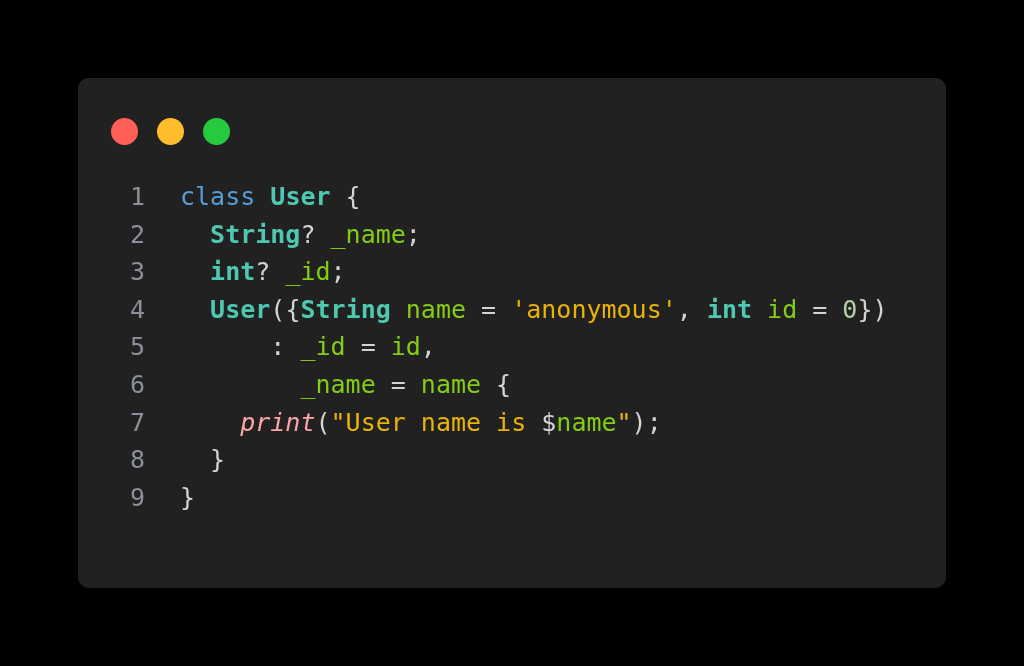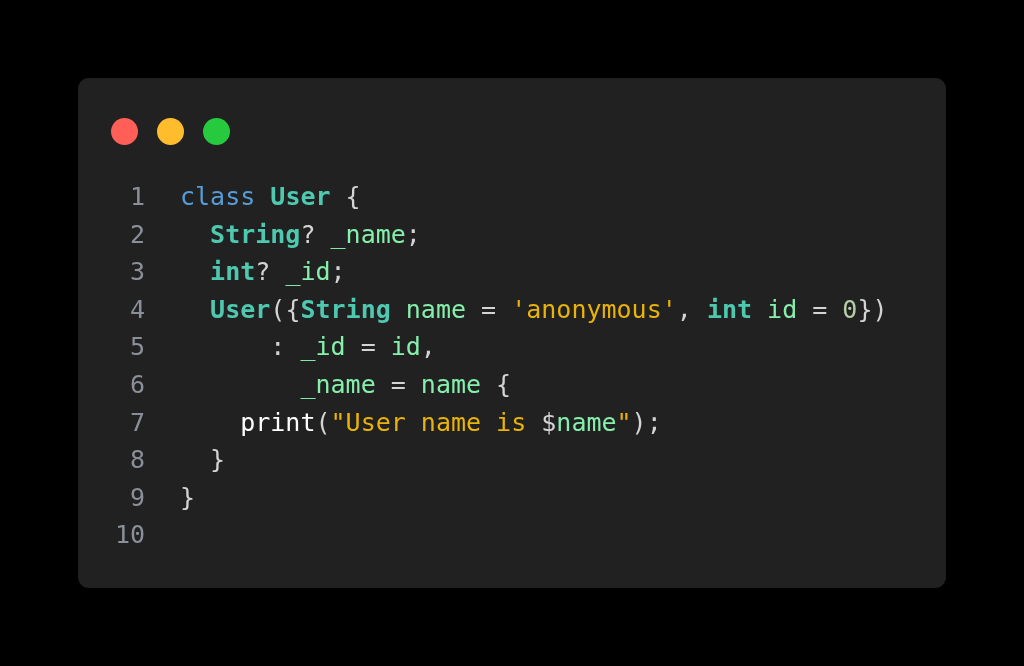--- a/index.html
+++ b/index.html
@@ -84,24 +84,24 @@
     padding-left: 35px;
     font-family: "DejaVu Sans Mono", monospace;
     font-size: 25px;
     color: #d4d4d4;
     white-space: pre;
   }
 
   
   .tok-keyword  { color: #569cd6; }
   .tok-type     { color: #4ec9b0; font-weight: bold; }
-  .tok-var      { color: #86efac; text-align: center; }
+  .tok-var      { color: #84cc16; text-align: center; }
   .tok-string   { color: #eab308; }
   .tok-number   { color: #b5cea8; }
-  .tok-func     { color: #ffffff; }
+  .tok-func     { color: #fca5a5; font-style: italic; }
   .tok-punct    { color: #d4d4d4; }
   .tok-plain    { color: #d4d4d4; }
 </style>
 </head>
 <body>
 
 <div id="stage">
 
   <div id="code-window">
 
@@ -114,18 +114,17 @@
     <div id="code-area">
         <div class="code-line"><span class="ln">1</span><span class="code"><span class="tok-keyword">class</span><span class="tok-plain"> </span><span class="tok-type">User</span><span class="tok-punct"> {</span></span></div>
         <div class="code-line"><span class="ln">2</span><span class="code"><span class="tok-plain">  </span><span class="tok-type">String</span><span class="tok-punct">? </span><span class="tok-var">_name</span><span class="tok-punct">;</span></span></div>
         <div class="code-line"><span class="ln">3</span><span class="code"><span class="tok-plain">  </span><span class="tok-type">int</span><span class="tok-punct">? </span><span class="tok-var">_id</span><span class="tok-punct">;</span></span></div>
         <div class="code-line"><span class="ln">4</span><span class="code"><span class="tok-plain">  </span><span class="tok-type">User</span><span class="tok-punct">({</span><span class="tok-type">String</span><span class="tok-plain"> </span><span class="tok-var">name</span><span class="tok-punct"> = </span><span class="tok-string">'anonymous'</span><span class="tok-punct">, </span><span class="tok-type">int</span><span class="tok-plain"> </span><span class="tok-var">id</span><span class="tok-punct"> = </span><span class="tok-number">0</span><span class="tok-punct">})</span></span></div>
         <div class="code-line"><span class="ln">5</span><span class="code"><span class="tok-punct">      : </span><span class="tok-var">_id</span><span class="tok-punct"> = </span><span class="tok-var">id</span><span class="tok-punct">,</span></span></div>
         <div class="code-line"><span class="ln">6</span><span class="code"><span class="tok-plain">        </span><span class="tok-var">_name</span><span class="tok-punct"> = </span><span class="tok-var">name</span><span class="tok-punct"> {</span></span></div>
         <div class="code-line"><span class="ln">7</span><span class="code"><span class="tok-plain">    </span><span class="tok-func">print</span><span class="tok-punct">(</span><span class="tok-string">"User name is </span><span class="tok-punct">$</span><span class="tok-var">name</span><span class="tok-string">"</span><span class="tok-punct">);</span></span></div>
         <div class="code-line"><span class="ln">8</span><span class="code"><span class="tok-punct">  }</span></span></div>
         <div class="code-line"><span class="ln">9</span><span class="code"><span class="tok-punct">}</span></span></div>
-        <div class="code-line"><span class="ln">10</span><span class="code"></span></div>
       </div>
 
   </div>
 
 </div>
 
 </body></html>

